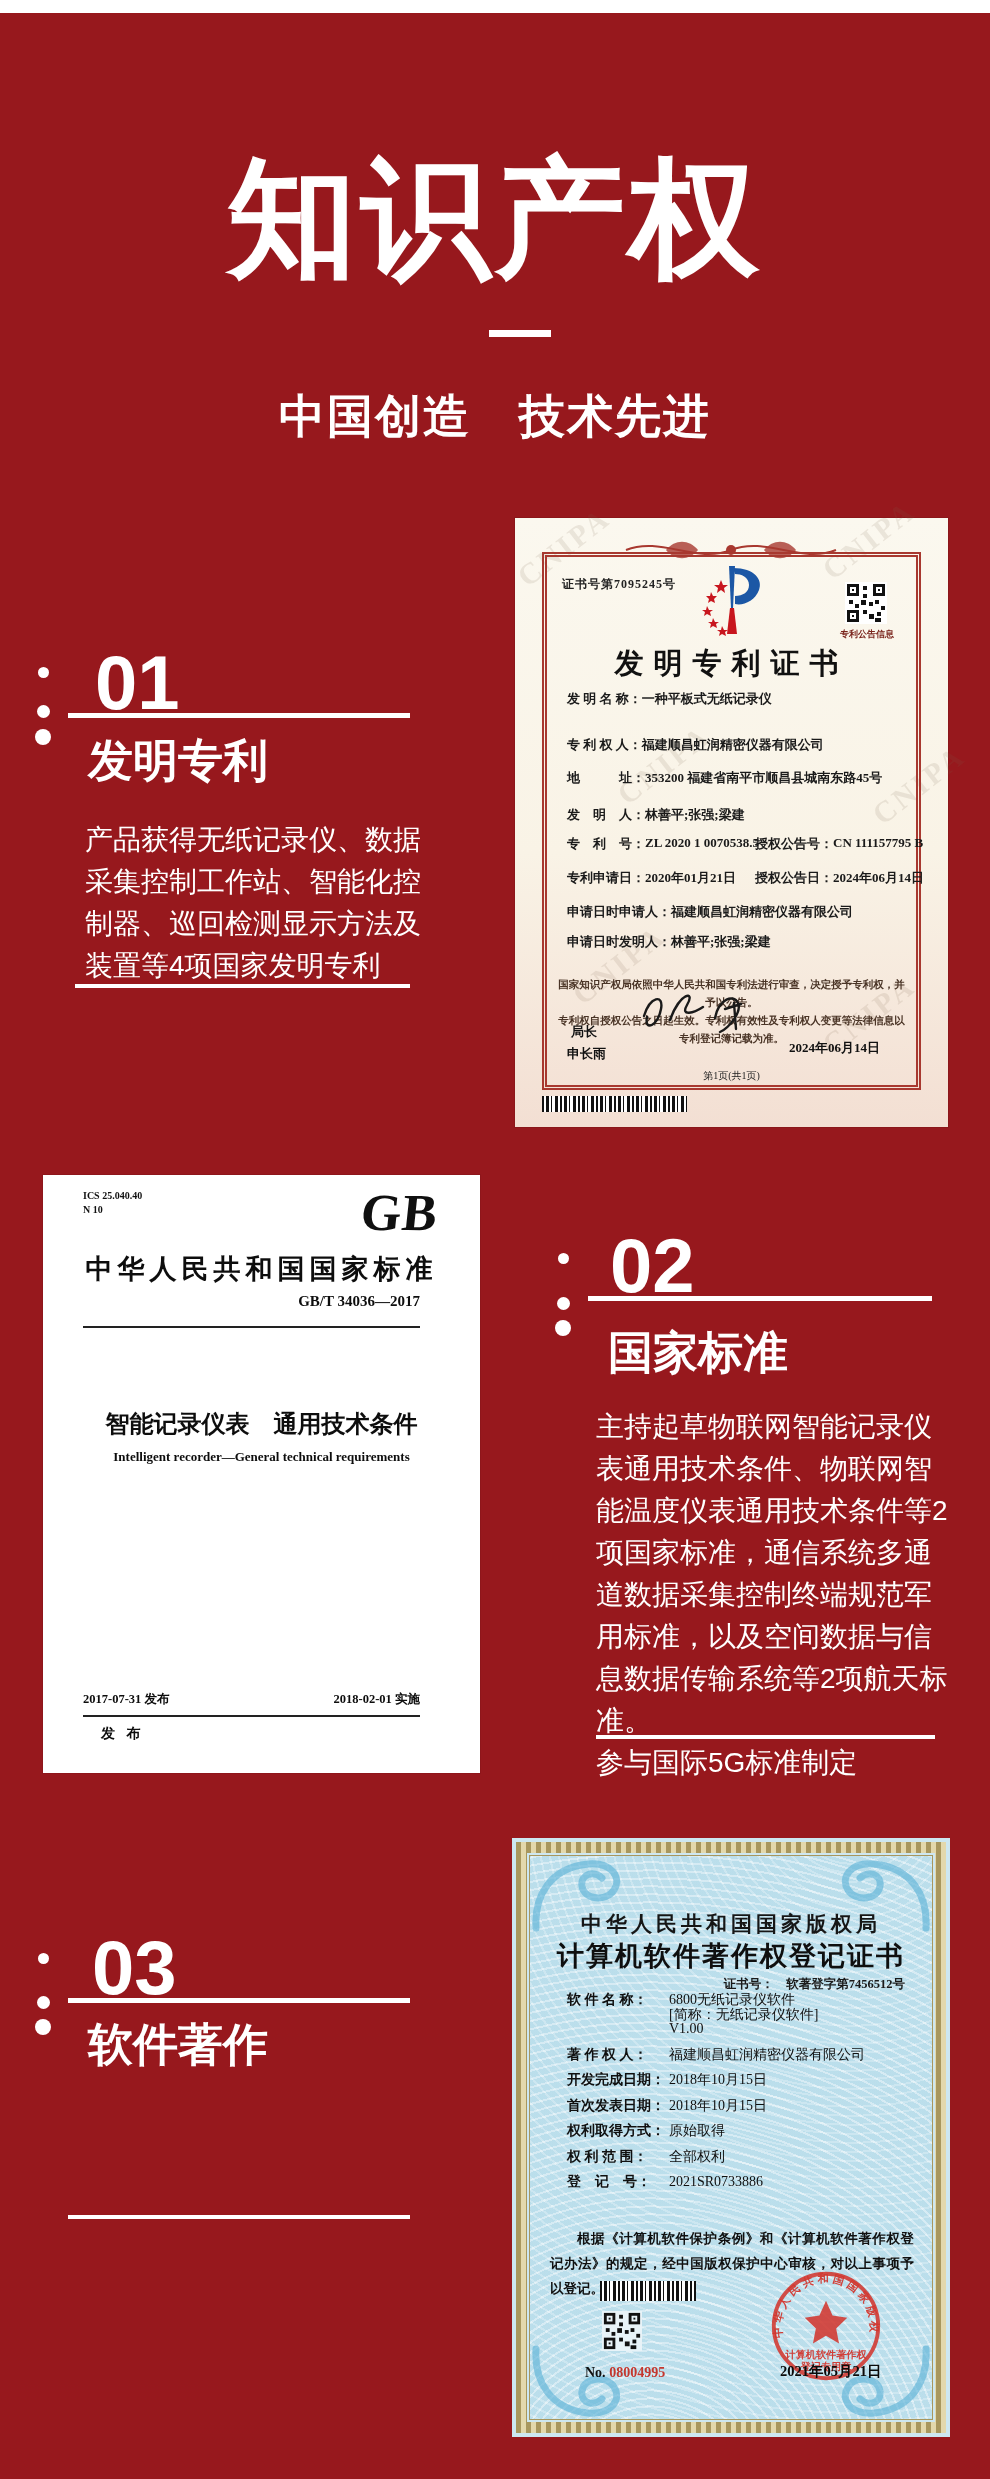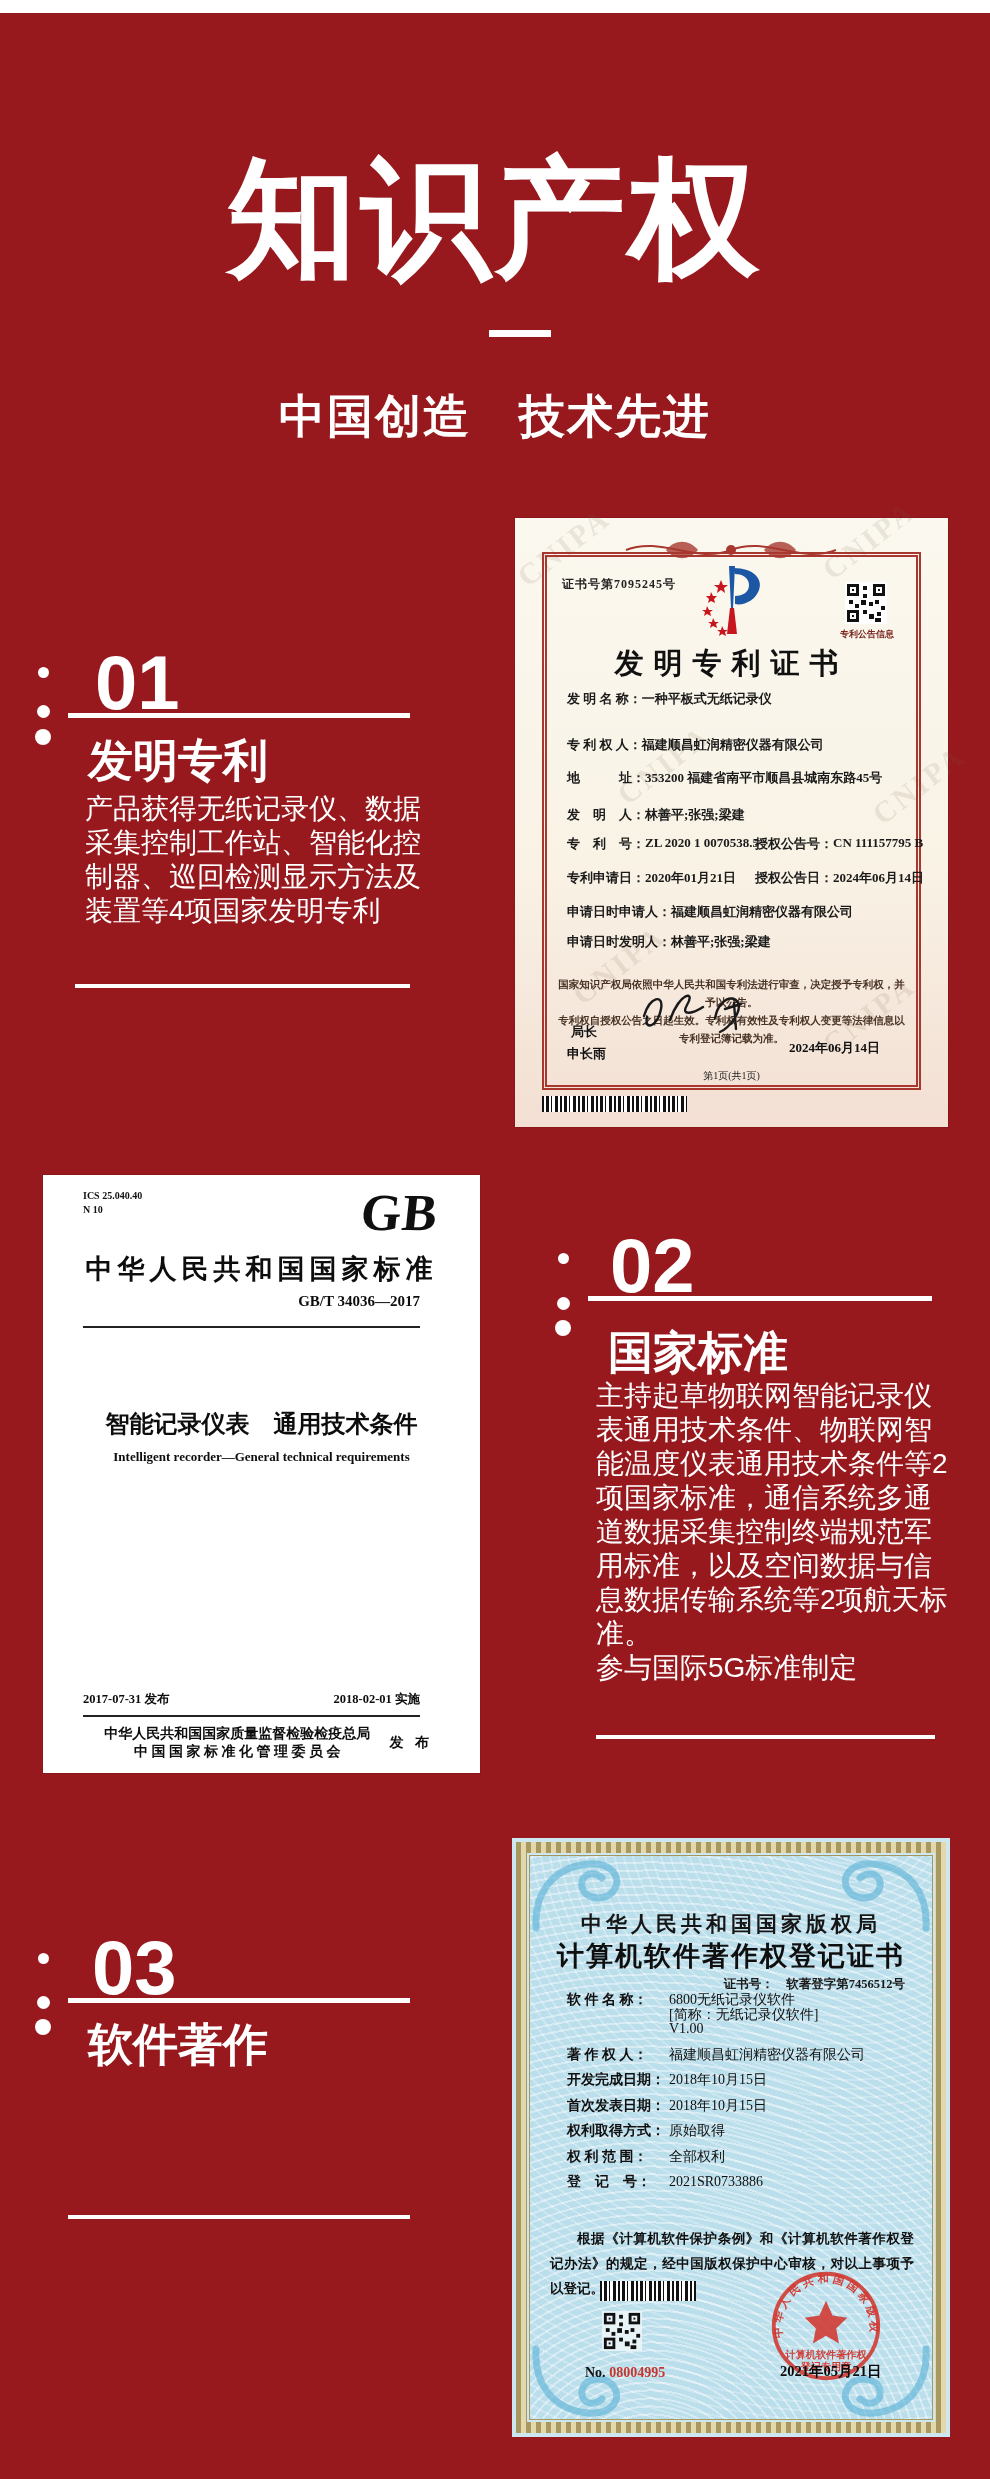--- a/index.html
+++ b/index.html
@@ -13,21 +13,21 @@
               font-size:130px;font-weight:800;line-height:1.05;letter-spacing:4px;}
   .title-dash{left:489px;top:330px;width:62px;height:7px;background:#fff;}
   .subtitle{left:0;top:386px;width:990px;text-align:center;color:#fff;
             font-size:46px;font-weight:700;letter-spacing:2px;}
 
   
   .dot{position:absolute;background:#fff;border-radius:50%;}
   .sec-number{color:#fff;font-size:76px;font-weight:800;line-height:1;}
   .sec-underline{background:#fff;height:5px;}
   .sec-heading{color:#fff;font-size:45px;font-weight:800;line-height:1.1;}
-  .sec-body{color:#fff;font-size:28px;font-weight:500;line-height:34px;white-space:pre-line;}
+  .sec-body{color:#fff;font-size:28px;font-weight:500;line-height:42px;white-space:pre-line;margin-top:27px;}
   .sec-bottomline{background:#fff;height:4px;}
 
   
   .serif{font-family:"Liberation Serif","DejaVu Serif",serif;}
 
   
   .patent{left:515px;top:518px;width:433px;height:609px;
           background:linear-gradient(180deg,#fbf8ef 0%,#f9f3e6 55%,#f3dfd3 100%);
           box-shadow:0 0 0 1px rgba(0,0,0,.08);}
   .patent .wm{position:absolute;color:rgba(120,100,80,.13);font-size:30px;font-weight:700;
@@ -259,24 +259,20 @@
     <div class="gb-stdno">GB/T 34036—2017</div>
     <div class="gb-line1"></div>
     <div class="gb-title">智能记录仪表　通用技术条件</div>
     <div class="gb-en">Intelligent recorder—General technical requirements</div>
     <div class="gb-dates">
       <span>2017-07-31 发布</span>
       <span>2018-02-01 实施</span>
     </div>
     <div class="gb-line2"></div>
     <div class="gb-pub">
-      <div class="gb-pub-lines">
-        <div>中华人民共和国国家质量监督检验检疫总局</div>
-        <div>中 国 国 家 标 准 化 管 理 委 员 会</div>
-      </div>
       <div class="gb-pub-fabu">发 布</div>
     </div>
   </div>
 
   <div class="dot" style="left:558px;top:1253px;width:11px;height:11px;"></div>
   <div class="dot" style="left:557px;top:1297px;width:13px;height:13px;"></div>
   <div class="dot" style="left:555px;top:1320px;width:16px;height:16px;"></div>
   <div class="abs sec-number" style="left:610px;top:1228px;">02</div>
   <div class="abs sec-underline" style="left:588px;top:1296px;width:344px;"></div>
   <div class="abs sec-heading" style="left:608px;top:1320px;margin-top:8px;">国家标准</div>

